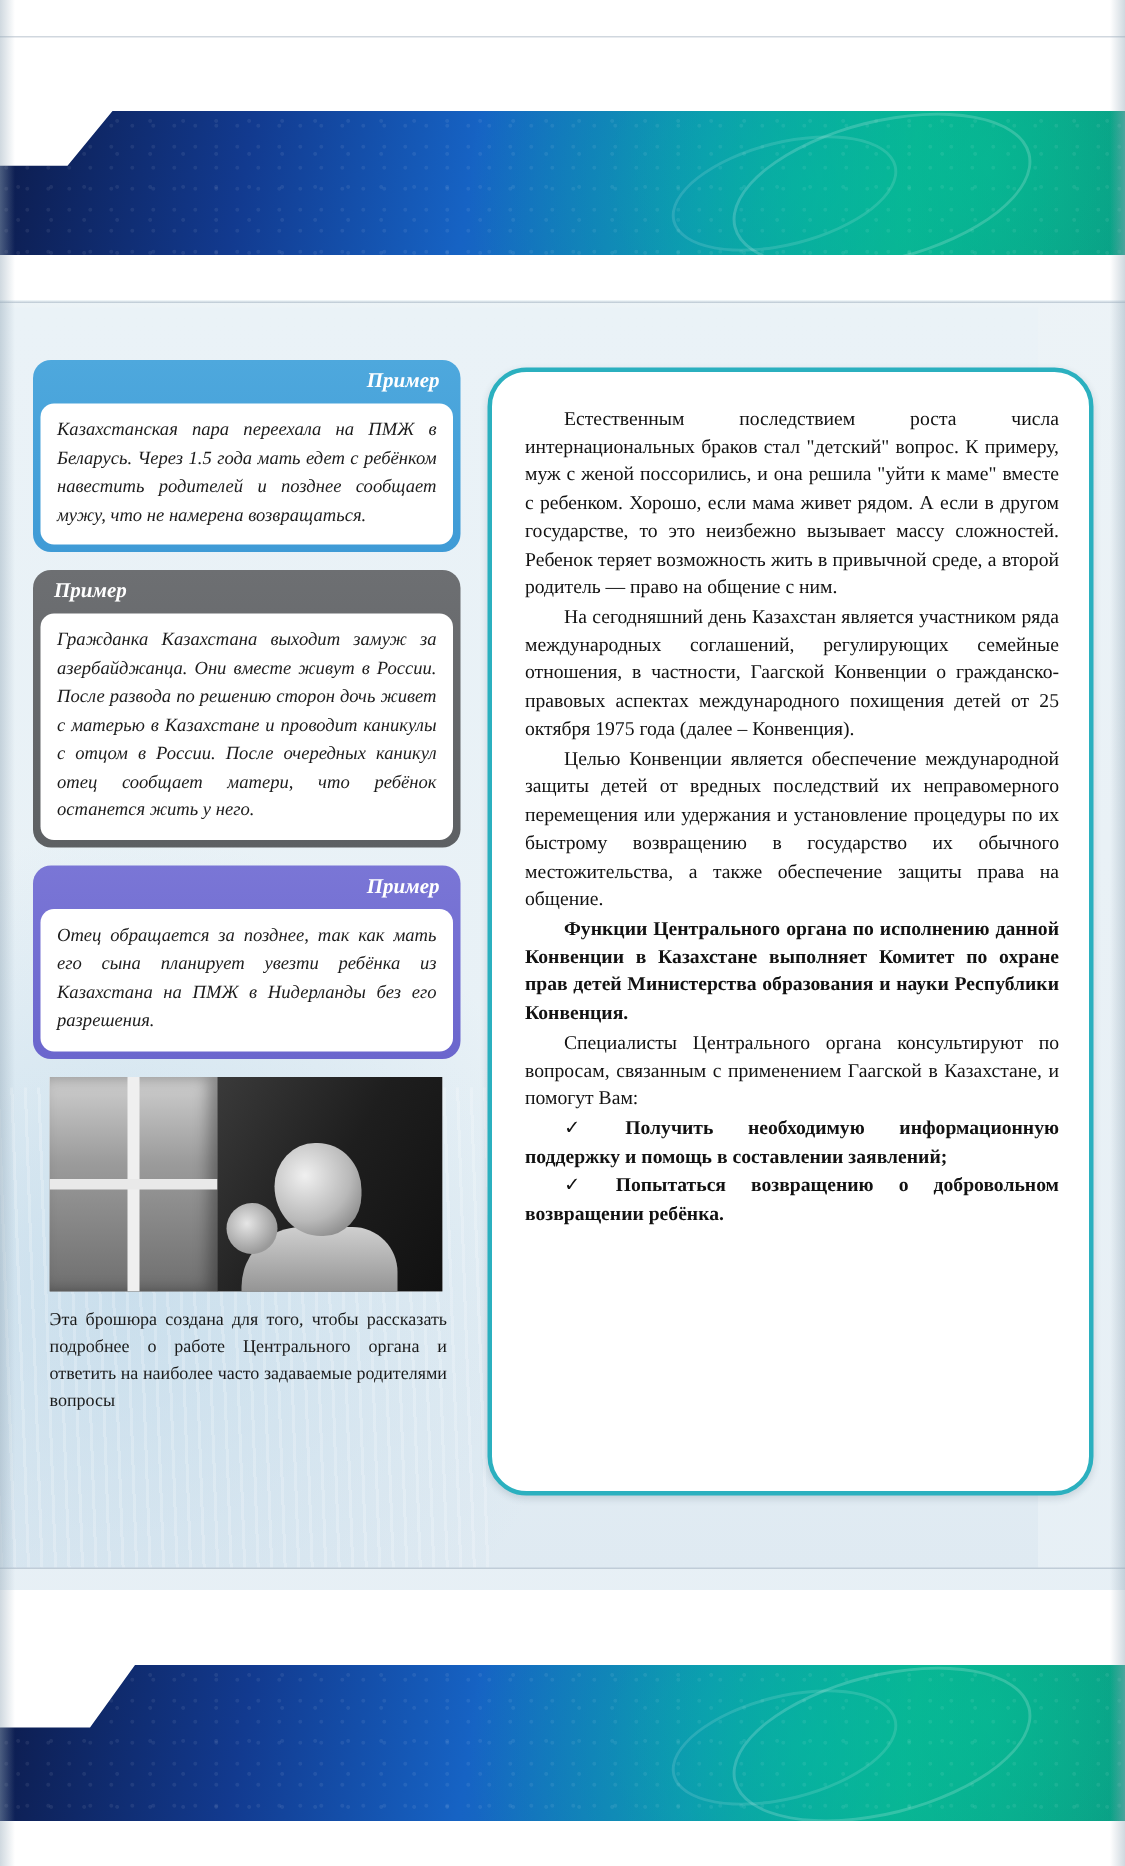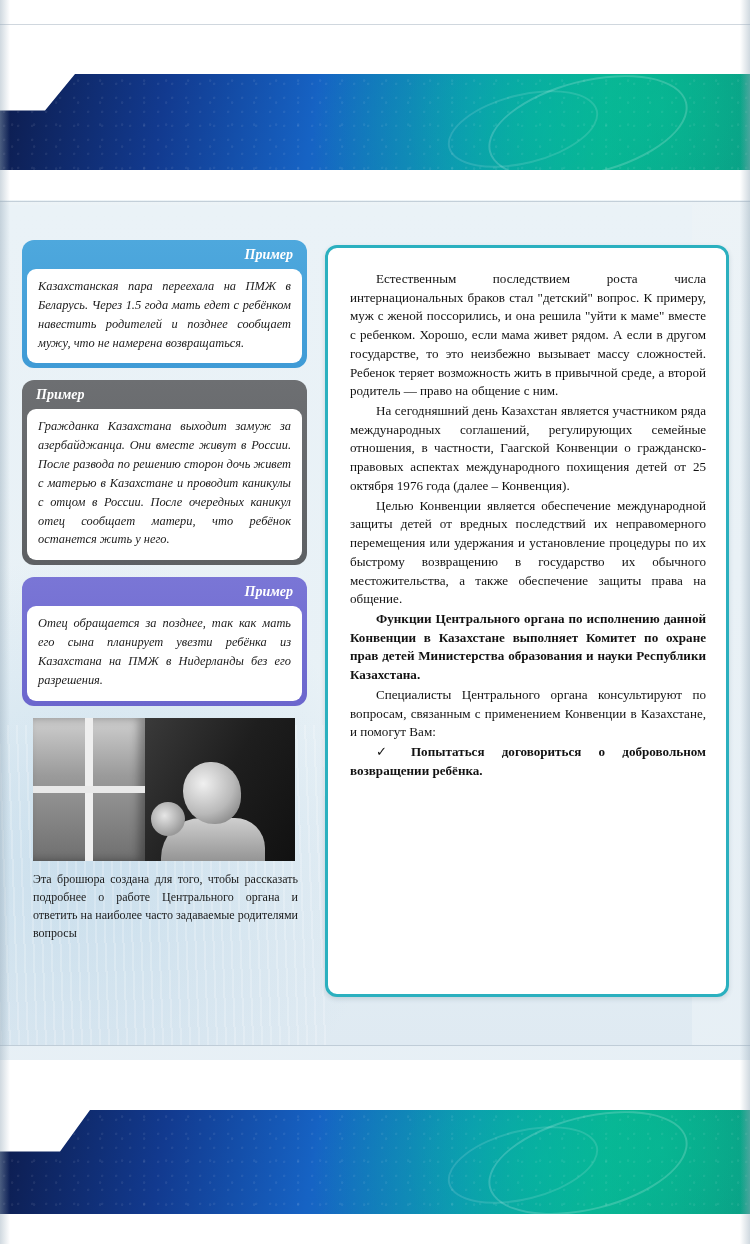--- a/index.html
+++ b/index.html
@@ -210,21 +210,21 @@
 
   
   .col-right {
     position: absolute;
     left: 325px;
     top: 40px;
     width: 404px;
   }
   .panel-outer {
     border: 3px solid #2bb0bf;
-    border-radius: 12px;
+    border-radius: 26px;
     background: #ffffff;
     padding: 4px;
     box-shadow: 0 2px 5px rgba(40,70,90,0.16);
   }
   .panel-inner {
     border-radius: 18px;
     background: #ffffff;
     padding: 18px 16px 20px 18px;
     min-height: 700px;
   }
@@ -307,26 +307,27 @@
       </div>
 
       <div class="caption">Эта брошюра создана для того, чтобы рассказать подробнее о работе Центрального органа и ответить на наиболее часто задаваемые родителями вопросы</div>
     </div>
 
     <div class="col-right">
       <div class="panel-outer">
         <div class="panel-inner">
 
           <p>Естественным последствием роста числа интернациональных браков стал "детский" вопрос. К примеру, муж с женой поссорились, и она решила "уйти к маме" вместе с ребенком. Хорошо, если мама живет рядом. А если в другом государстве, то это неизбежно вызывает массу сложностей. Ребенок теряет возможность жить в привычной среде, а второй родитель — право на общение с ним.</p>
-          <p>На сегодняшний день Казахстан является участником ряда международных соглашений, регулирующих семейные отношения, в частности, Гаагской Конвенции о гражданско-правовых аспектах международного похищения детей от 25 октября 1976 года (далее – Конвенция).</p>
+          <p>На сегодняшний день Казахстан является участником ряда международных соглашений, регулирующих семейные отношения, в частности, Гаагской Конвенции о гражданско-правовых аспектах международного похищения детей от 25 октября 1975 года (далее – Конвенция).</p>
           <p>Целью Конвенции является обеспечение международной защиты детей от вредных последствий их неправомерного перемещения или удержания и установление процедуры по их быстрому возвращению в государство их обычного местожительства, а также обеспечение защиты права на общение.</p>
-          <p class="bold">Функции Центрального органа по исполнению данной Конвенции в Казахстане выполняет Комитет по охране прав детей Министерства образования и науки Республики Казахстана.</p>
-          <p>Специалисты Центрального органа консультируют по вопросам, связанным с применением Конвенции в Казахстане, и помогут Вам:</p>
-
-          <p class="bullet-line"><span class="chk">✓</span><span>Попытаться договориться о добровольном возвращении ребёнка.</span></p>
+          <p class="bold">Функции Центрального органа по исполнению данной Конвенции в Казахстане выполняет Комитет по охране прав детей Министерства образования и науки Республики Конвенция.</p>
+          <p>Специалисты Центрального органа консультируют по вопросам, связанным с применением Гаагской в Казахстане, и помогут Вам:</p>
+
+          <p class="bullet-line"><span class="chk">✓</span><span>Получить необходимую информационную поддержку и помощь в составлении заявлений;</span></p>
+          <p class="bullet-line"><span class="chk">✓</span><span>Попытаться возвращению о добровольном возвращении ребёнка.</span></p>
 
         </div>
       </div>
     </div>
 
   </div>
 
   <div class="hair" style="top:1045px"></div>
 
   <div class="band band-bottom">

